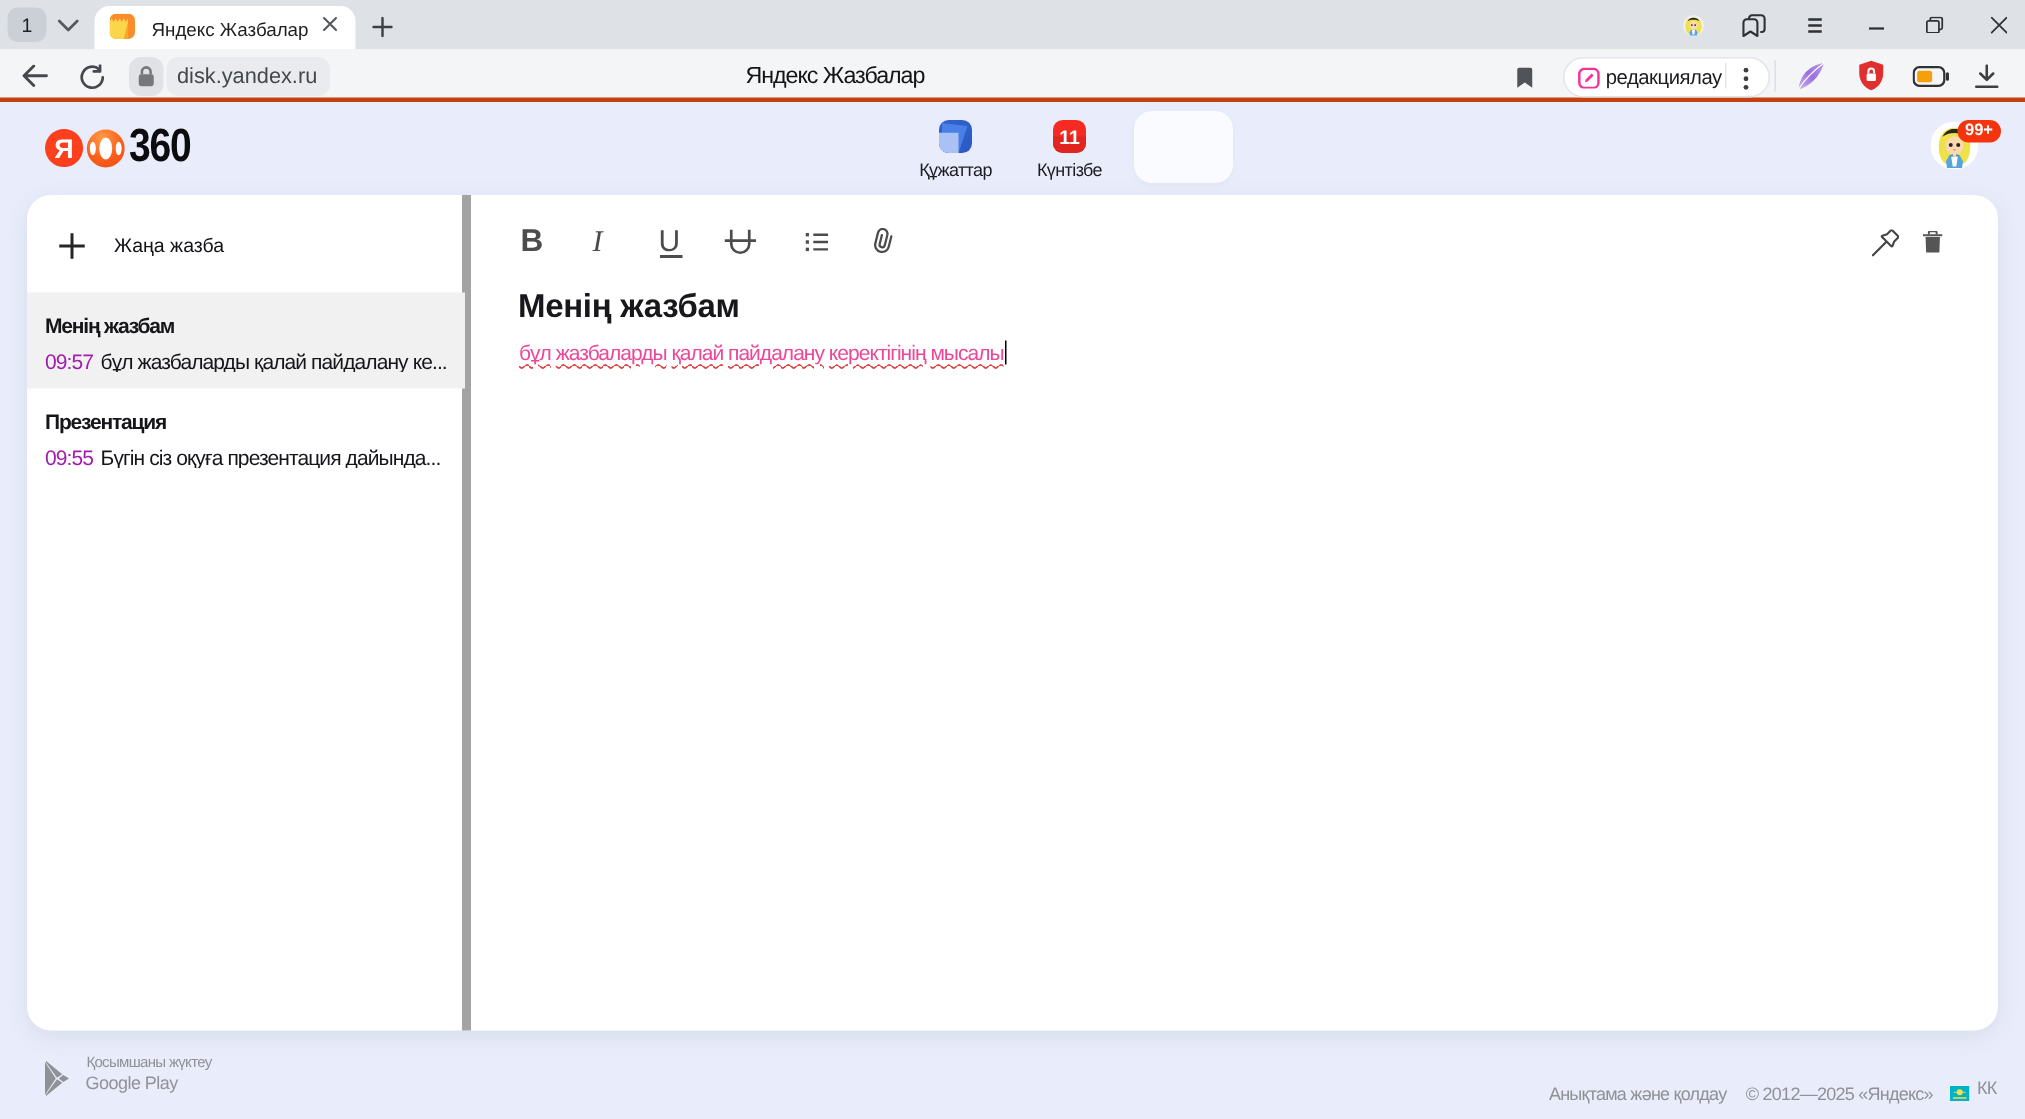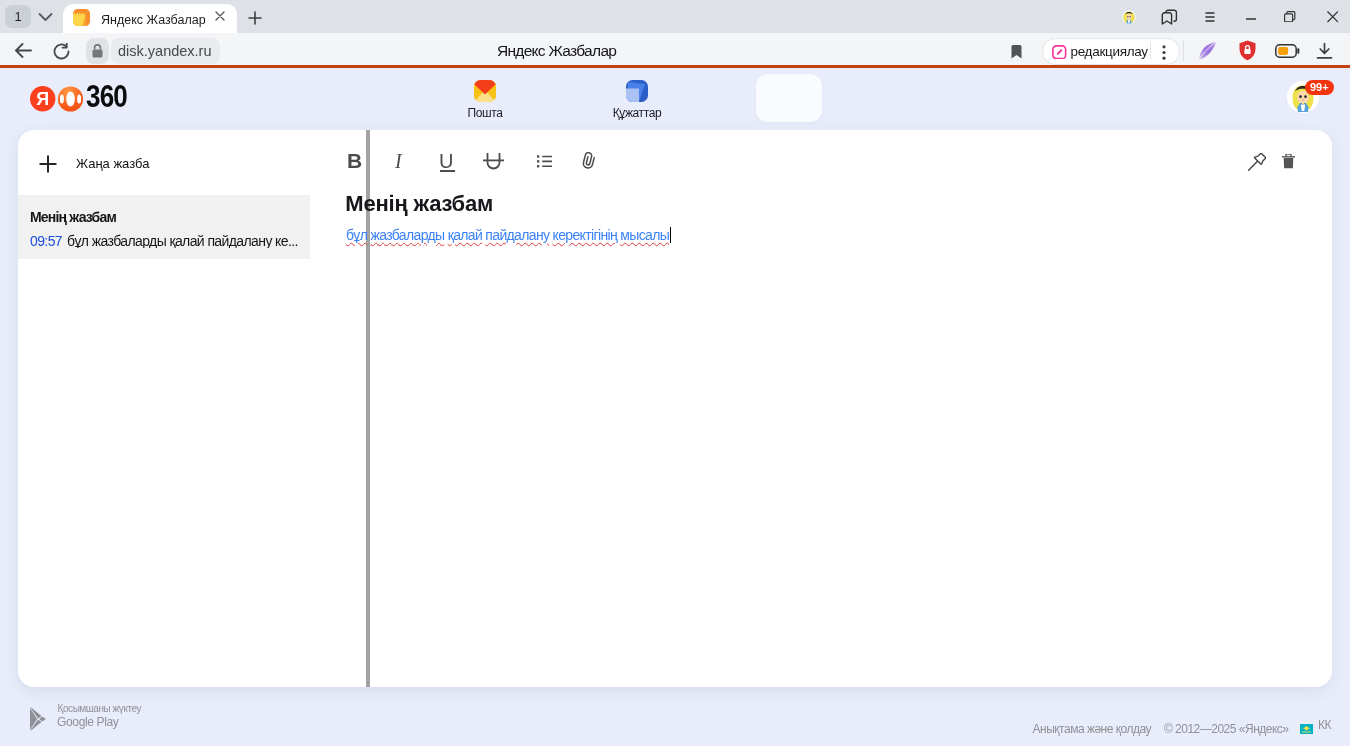--- a/index.html
+++ b/index.html
@@ -12,25 +12,25 @@
   #tab { position:absolute; left:63px; top:4px; width:174px; height:29px; background:#fff; border-radius:10px 10px 0 0; }
   #toolbar { position:relative; width:1350px; height:35px; background:#f4f5f6; border-bottom:3px solid #c2410c; }
   #pagebg { position:relative; width:1350px; height:678px; background:#e9edfb; }
   
   #hdr { position:absolute; left:0; top:0; width:1350px; height:62px; }
   .navitem { position:absolute; top:0; width:76px; height:62px; }
   .navitem .ic { position:absolute; top:11.5px; left:50%; transform:translateX(-50%); }
   .navitem .lb { position:absolute; top:38px; width:100%; text-align:center; font-size:12px; letter-spacing:-0.4px; color:#1c1d22; line-height:1.2; }
   
   #panel { position:absolute; left:18px; top:62px; width:1314px; height:557px; background:#fff; border-radius:16px; box-shadow:0 4px 16px rgba(40,50,90,0.09); }
-  #sidebar { position:absolute; left:0; top:0; width:352px; height:557px; border-right:4px solid #a3a3a3; }
+  #sidebar { position:absolute; left:0; top:0; width:296px; height:557px; border-right:6px solid #a3a3a3; }
   .noteitem { position:absolute; left:0; width:292px; height:64px; overflow:hidden; }
   .noteitem .t { position:absolute; left:12px; top:15px; font-size:14px; font-weight:bold; letter-spacing:-0.8px; color:#16161a; line-height:1; white-space:nowrap; }
   .noteitem .p { position:absolute; left:12px; top:39px; width:276px; font-size:14px; letter-spacing:-0.6px; color:#16161a; line-height:1; white-space:nowrap; overflow:hidden; }
-  .noteitem .time { color:#1d4ed8; margin-right:5px; }
+  .noteitem .time { color:#a21caf; margin-right:5px; }
   
   #editor { position:absolute; left:293px; top:0; width:1021px; height:557px; }
   .wavy { text-decoration-line:underline; text-decoration-style:wavy; text-decoration-color:#e03a3a; text-decoration-thickness:1px; text-underline-offset:2px; }
   
   #footer { position:absolute; left:0; top:619px; width:1140px; height:59px; }
   .ftxt { position:absolute; line-height:1; font-size:12px; letter-spacing:-0.5px; color:#8f9196; white-space:nowrap; }
 </style>
 </head>
 <body>
 
@@ -164,57 +164,54 @@
       <text x="12.7" y="20" text-anchor="middle" font-size="18" font-weight="bold" fill="#fff" font-family="Liberation Sans">Я</text>
       <circle cx="40.5" cy="14" r="12.6" fill="url(#og)"></circle>
       <ellipse cx="40.5" cy="14" rx="4.3" ry="7.4" fill="#fff"></ellipse>
       <ellipse cx="31.9" cy="14" rx="2" ry="4.5" fill="#fff"></ellipse>
       <ellipse cx="49.1" cy="14" rx="2" ry="4.5" fill="#fff"></ellipse>
     </svg>
     <div class="txt" style="left:86px;top:13px;font-size:31px;font-weight:bold;color:#0c0c0e;letter-spacing:-1px;transform:scaleX(0.84);transform-origin:0 0">360</div>
 
     <div class="abs" style="left:756px;top:6px;width:66px;height:48px;background:#fafbfe;border-radius:12px;box-shadow:0 1px 4px rgba(60,70,110,0.05)"></div>
 
-    <div class="navitem" style="left:447px">
-      <svg class="ic" width="22" height="22" viewBox="0 0 22 22">
-          <defs>
-            <clipPath id="mc">
-              <rect width="22" height="22" rx="6.5"></rect>
-            </clipPath>
-          </defs>
-          <g clip-path="url(#mc)">
-            <rect width="22" height="22" fill="#f7c928"></rect>
-            <path d="M0 0 L11 12 L0 22 Z" fill="#f7c117"></path>
-            <path d="M22 0 L11 12 L22 22 Z" fill="#f7c117"></path>
-            <path d="M0 22 L11 10 L22 22 Z" fill="#fbe08a"></path>
-            <path d="M-1 -1 L23 -1 L23 3 L11 14.5 L-1 3 Z" fill="#f43f1c"></path>
-            <path d="M-1 -1 L23 -1 L23 2 L17 -1 L5 -1 L-1 2 Z" fill="#f8742f"></path>
-          </g>
-        </svg>
-      <span class="lb">Пошта</span>
-    </div>
     <div class="navitem" style="left:599px">
       <svg class="ic" width="22" height="22" viewBox="0 0 22 22">
           <defs>
             <clipPath id="kc">
               <rect width="22" height="22" rx="6.5"></rect>
             </clipPath>
             <linearGradient id="kg" x1="0" y1="0" x2="1" y2="1">
               <stop offset="0" stop-color="#2e63cf"></stop>
               <stop offset="1" stop-color="#2b5bc4"></stop>
             </linearGradient>
           </defs>
           <g clip-path="url(#kc)">
             <rect width="22" height="22" fill="url(#kg)"></rect>
             <path d="M2 2 L19 4 L13 22 L2 22 Z" fill="#4a7fe8"></path>
             <path d="M0 8.5 L13 8.5 L13 22 L0 22 Z" fill="#a9c2f3"></path>
           </g>
         </svg>
       <span class="lb">Құжаттар</span>
     </div>
+    <div class="navitem" style="left:675px">
+      <svg class="ic" width="22" height="22" viewBox="0 0 22 22">
+          <defs>
+            <clipPath id="cc">
+              <rect width="22" height="22" rx="6.5"></rect>
+            </clipPath>
+          </defs>
+          <g clip-path="url(#cc)">
+            <rect width="22" height="22" fill="#f52a23"></rect>
+            <rect y="11" width="22" height="11" fill="#e02520"></rect>
+            <text x="11" y="16.2" text-anchor="middle" font-size="13" font-weight="bold" fill="#fff" font-family="Liberation Sans">11</text>
+          </g>
+        </svg>
+      <span class="lb">Күнтізбе</span>
+    </div>
 
     <svg class="abs" style="left:1287px;top:13px" width="32" height="32" viewBox="0 0 32 32">
       <circle cx="16" cy="16" r="16" fill="#fff"></circle>
       <path d="M5.8 20.5 C4.2 10.5 9 4.2 16 4.2 C23 4.2 27.8 10.5 26.2 20.5 C25.2 25.5 23.5 27.8 20.5 28.6 L11.5 28.6 C8.5 27.8 6.8 25.5 5.8 20.5 Z" fill="#efe149"></path>
       <path d="M8 10.2 C10 6.2 12.8 5 16 5 C19.2 5 22 6.2 24 10.2 C21.4 8.2 18.9 7.7 16 7.7 C13.1 7.7 10.6 8.2 8 10.2 Z" fill="#262626"></path>
       <ellipse cx="16" cy="16.2" rx="5.9" ry="6.4" fill="#fcd9ae"></ellipse>
       <circle cx="13.5" cy="15.7" r="1.35" fill="#262626"></circle>
       <circle cx="18.5" cy="15.7" r="1.35" fill="#262626"></circle>
       <ellipse cx="16" cy="18.9" rx="0.85" ry="0.55" fill="#e08a8a"></ellipse>
       <path d="M10.3 26.5 L12.7 22.3 C14.2 23.3 17.8 23.3 19.3 22.3 L21.7 26.5 L21 31 L11 31 Z" fill="#58a4dd"></path>
@@ -227,20 +224,24 @@
   <div id="panel">
     <div id="sidebar">
       <svg class="abs" style="left:20.5px;top:25px" width="18" height="18" viewBox="0 0 18 18">
           <path d="M9 0.5 L9 17.5 M0.5 9 L17.5 9" stroke="#26262a" stroke-width="2"></path>
         </svg>
       <div class="txt" style="left:58px;top:26.7px;font-size:13px;color:#121216">Жаңа жазба</div>
       <div class="noteitem" style="top:65px;background:#f1f1f1">
         <div class="t">Менің жазбам</div>
         <div class="p"><span class="time">09:57</span>бұл жазбаларды қалай пайдалану ке...</div>
       </div>
+      <div class="noteitem" style="top:129px">
+        <div class="t">Презентация</div>
+        <div class="p"><span class="time">09:55</span>Бүгін сіз оқуға презентация дайында...</div>
+      </div>
     </div>
     <div id="editor">
 
       <div class="txt" style="left:36px;top:20px;font-size:21px;font-weight:bold;color:#4c4c4c">B</div>
       <div class="txt" style="left:84px;top:21px;font-size:20px;font-style:italic;color:#4c4c4c;font-family:'Liberation Serif',serif">I</div>
       <div class="txt" style="left:128px;top:20.5px;font-size:20px;color:#4c4c4c">U</div>
       <div class="abs" style="left:128.5px;top:40.3px;width:15px;height:1.7px;background:#4c4c4c"></div>
       <svg class="abs" style="left:172px;top:23px" width="21" height="17" viewBox="0 0 21 17">
           <path d="M4.5 0 L4.5 9.5 A5 5 0 0 0 16.5 9.5 L16.5 0" fill="none" stroke="#4c4c4c" stroke-width="1.8" transform="translate(0,0) scale(1,1)"></path>
           <path d="M0 7.4 L21 7.4" stroke="#4c4c4c" stroke-width="1.8"></path>
@@ -263,21 +264,21 @@
             <path d="M11 9 L11 21.5" stroke="#444" stroke-width="1.4" stroke-linecap="round"></path>
           </g>
         </svg>
       <svg class="abs" style="left:971px;top:24px" width="13" height="14.5" viewBox="0 0 13 14.5">
           <path d="M0 2.8 H13" stroke="#555" stroke-width="1.4"></path>
           <path d="M3.9 2.4 L3.9 1.2 A1 1 0 0 1 4.9 0.2 L8.1 0.2 A1 1 0 0 1 9.1 1.2 L9.1 2.4" fill="none" stroke="#555" stroke-width="1.3"></path>
           <path d="M1.7 4 H11.3 L10.9 14.3 H2.1 Z" fill="#555"></path>
         </svg>
 
       <div class="txt" style="left:34.3px;top:62.8px;font-size:22px;font-weight:bold;letter-spacing:-0.2px;color:#18181c">Менің жазбам</div>
-      <div class="txt" style="left:35px;top:96.8px;font-size:14px;letter-spacing:-0.65px;color:#3b82f6">
+      <div class="txt" style="left:35px;top:96.8px;font-size:14px;letter-spacing:-0.65px;color:#ec4899">
         <span class="wavy">бұл</span> <span class="wavy">жазбаларды</span> <span class="wavy">қалай</span> <span class="wavy">пайдалану</span> <span class="wavy">керектігінің</span> <span class="wavy">мысалы</span><span style="display:inline-block;width:1.5px;height:16px;background:#000;vertical-align:-3px;margin-left:0.5px"></span>
       </div>
     </div>
   </div>
 
   <div id="footer">
     <svg class="abs" style="left:29px;top:20px" width="18" height="24" viewBox="0 0 18 24">
         <path d="M1 1.2 L8.2 12 L1 22.8 Z" fill="#8e9196"></path>
         <path d="M1.7 0.3 L12.5 9.1 L9 11.5 L1.5 1.1 Z" fill="#8e9196"></path>
         <path d="M1.7 23.7 L12.5 14.9 L9 12.5 L1.5 22.9 Z" fill="#8e9196"></path>

